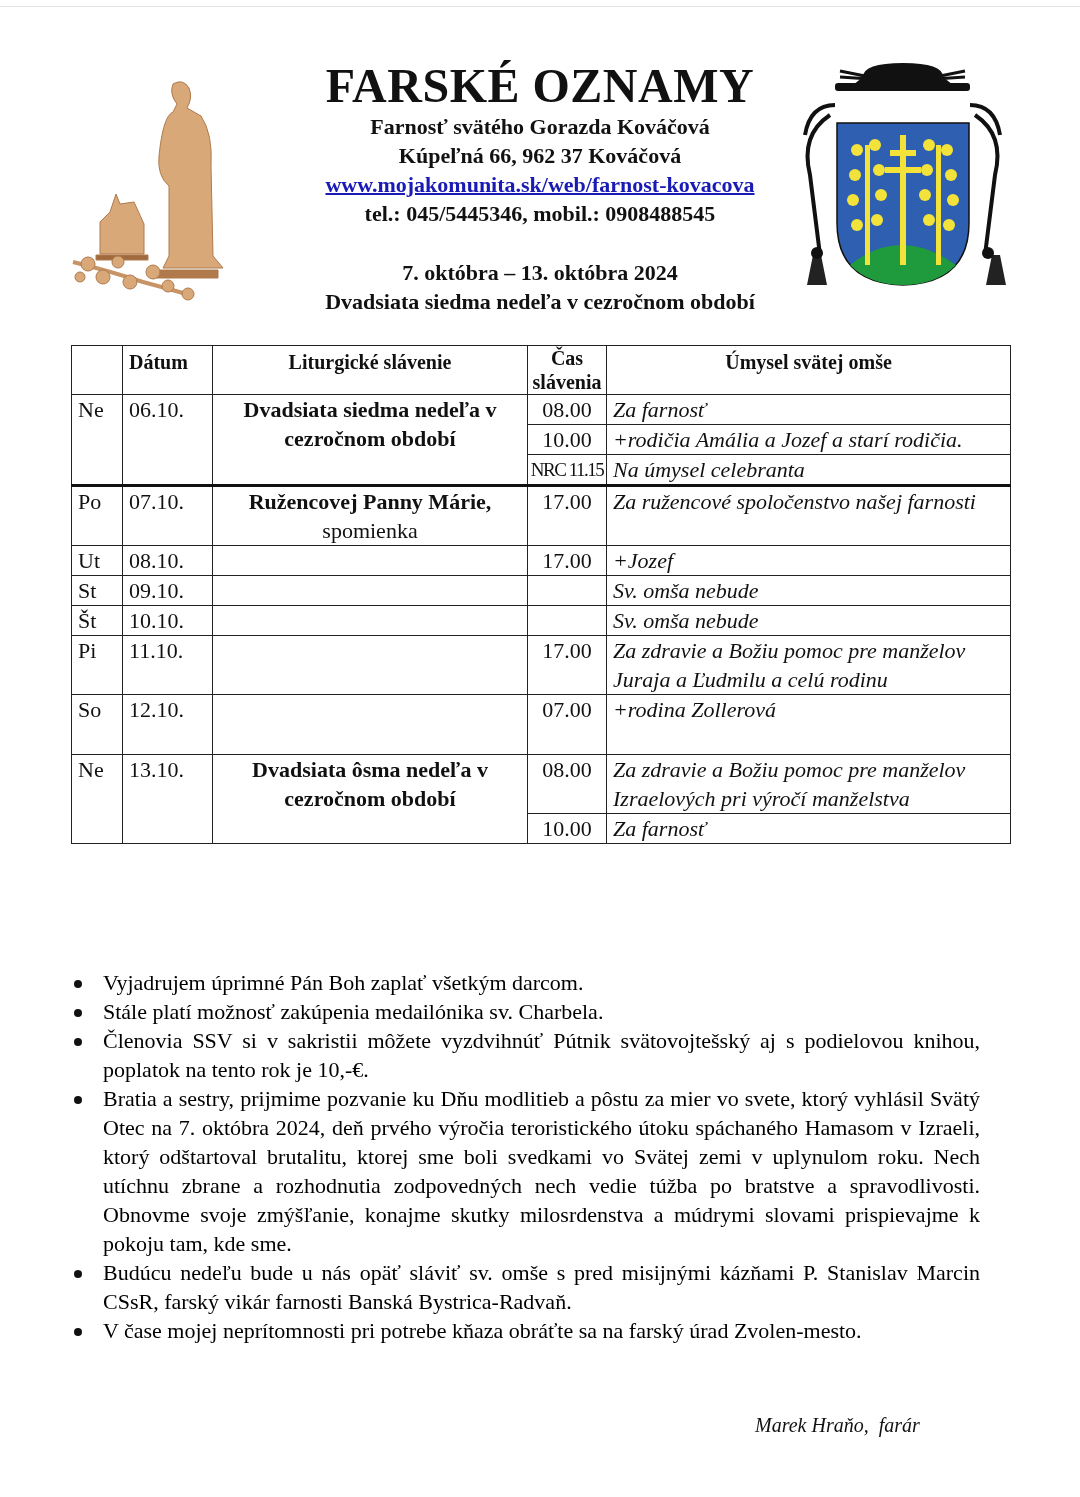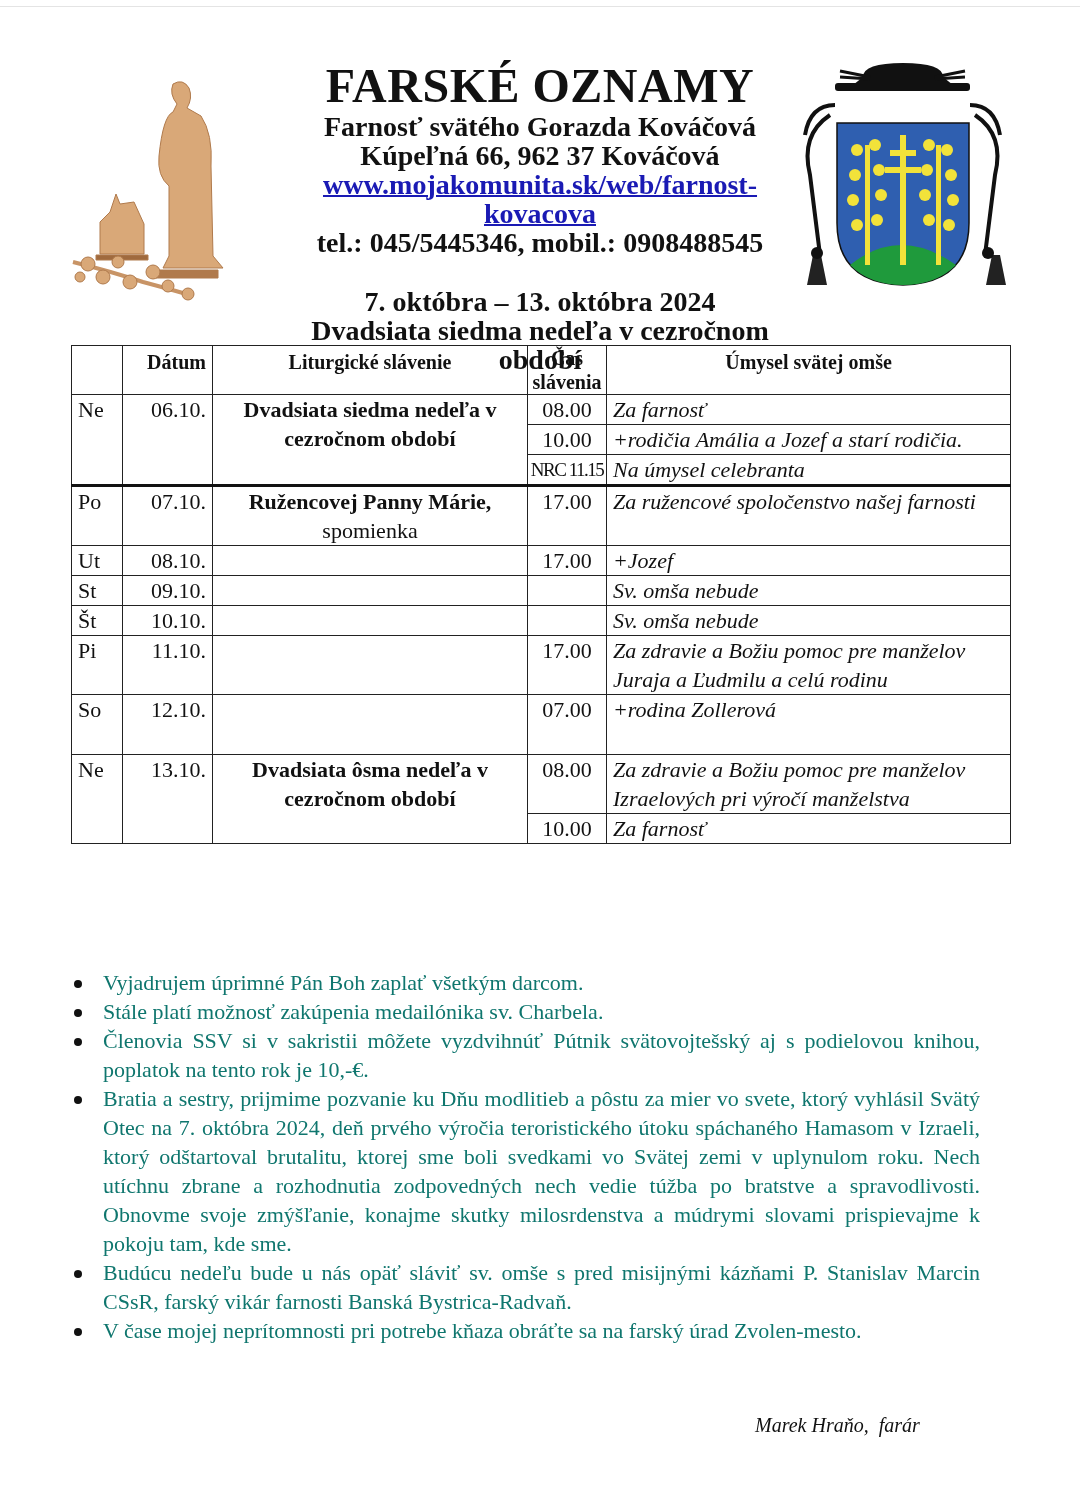--- a/index.html
+++ b/index.html
@@ -6,41 +6,41 @@
   body { width: 1080px; height: 1497px; position: relative; overflow: hidden;
          font-family: "Liberation Serif", "DejaVu Serif", serif; color: #111; }
   .topline { position: absolute; left: 0; top: 6px; width: 1080px; height: 1px; background: #e4e4e4; }
 
   
   .header { position: absolute; left: 0; top: 0; width: 1080px; height: 330px; }
   .statue { position: absolute; left: 68px; top: 72px; width: 160px; height: 230px; }
   .crest { position: absolute; left: 795px; top: 55px; width: 215px; height: 240px; }
   .head-text { position: absolute; left: 270px; top: 60px; width: 540px; text-align: center; font-weight: bold; }
   .title { font-size: 48px; line-height: 52px; letter-spacing: 0.5px; }
-  .sub { font-size: 28px; line-height: 29px; }
+  .sub { font-size: 22px; line-height: 29px; }
   .link { color: #1a1ab4; text-decoration: underline; text-decoration-thickness: 2px; }
   .date-range { margin-top: 30px; }
 
   
   table.sched { position: absolute; left: 71px; top: 345px; width: 940px; border-collapse: collapse; font-size: 22px; }
   table.sched td, table.sched th { border: 1px solid #222; vertical-align: top; padding: 0 6px; line-height: 29px; }
   table.sched th { font-weight: bold; font-size: 20px; line-height: 24px; padding-top: 4px; height: 48px; box-sizing: border-box; }
   .c-day { width: 38px; }
-  .c-date { width: 77px; text-align: right; }
+  .c-date { width: 77px; text-align: left; }
   .c-lit { width: 302px; text-align: center; margin-left: 16px; }
   .c-time { width: 74px; text-align: center; padding: 0 2px !important; }
   .c-int { font-style: italic; }
   .bold { font-weight: normal; }
   .nrc { font-size: 19px; letter-spacing: -1.5px; }
   tr.thick-top td { border-top: 3px solid #111; }
   .lit-name { font-weight: bold; display: block; }
   .lit-sub { font-weight: normal; display: block; }
 
   
-  ul.notices { position: absolute; left: 70px; top: 968px; width: 910px; margin: 0; padding: 0; list-style: none; font-size: 22px; line-height: 29px; color: #0f766e; }
+  ul.notices { position: absolute; left: 70px; top: 968px; width: 910px; margin: 0; padding: 0; list-style: none; font-size: 22px; line-height: 29px; color: #000000; }
   ul.notices li { position: relative; padding-left: 33px; text-align: justify; }
   ul.notices li::before { content: ""; position: absolute; left: 4px; top: 12px; width: 8px; height: 8px; border-radius: 50%; background: #111; }
 
   .signature { position: absolute; left: 755px; top: 1414px; font-size: 20px; font-style: italic; white-space: pre; }
 </style>
 </head>
 <body>
 
 <div class="topline"></div>
 

